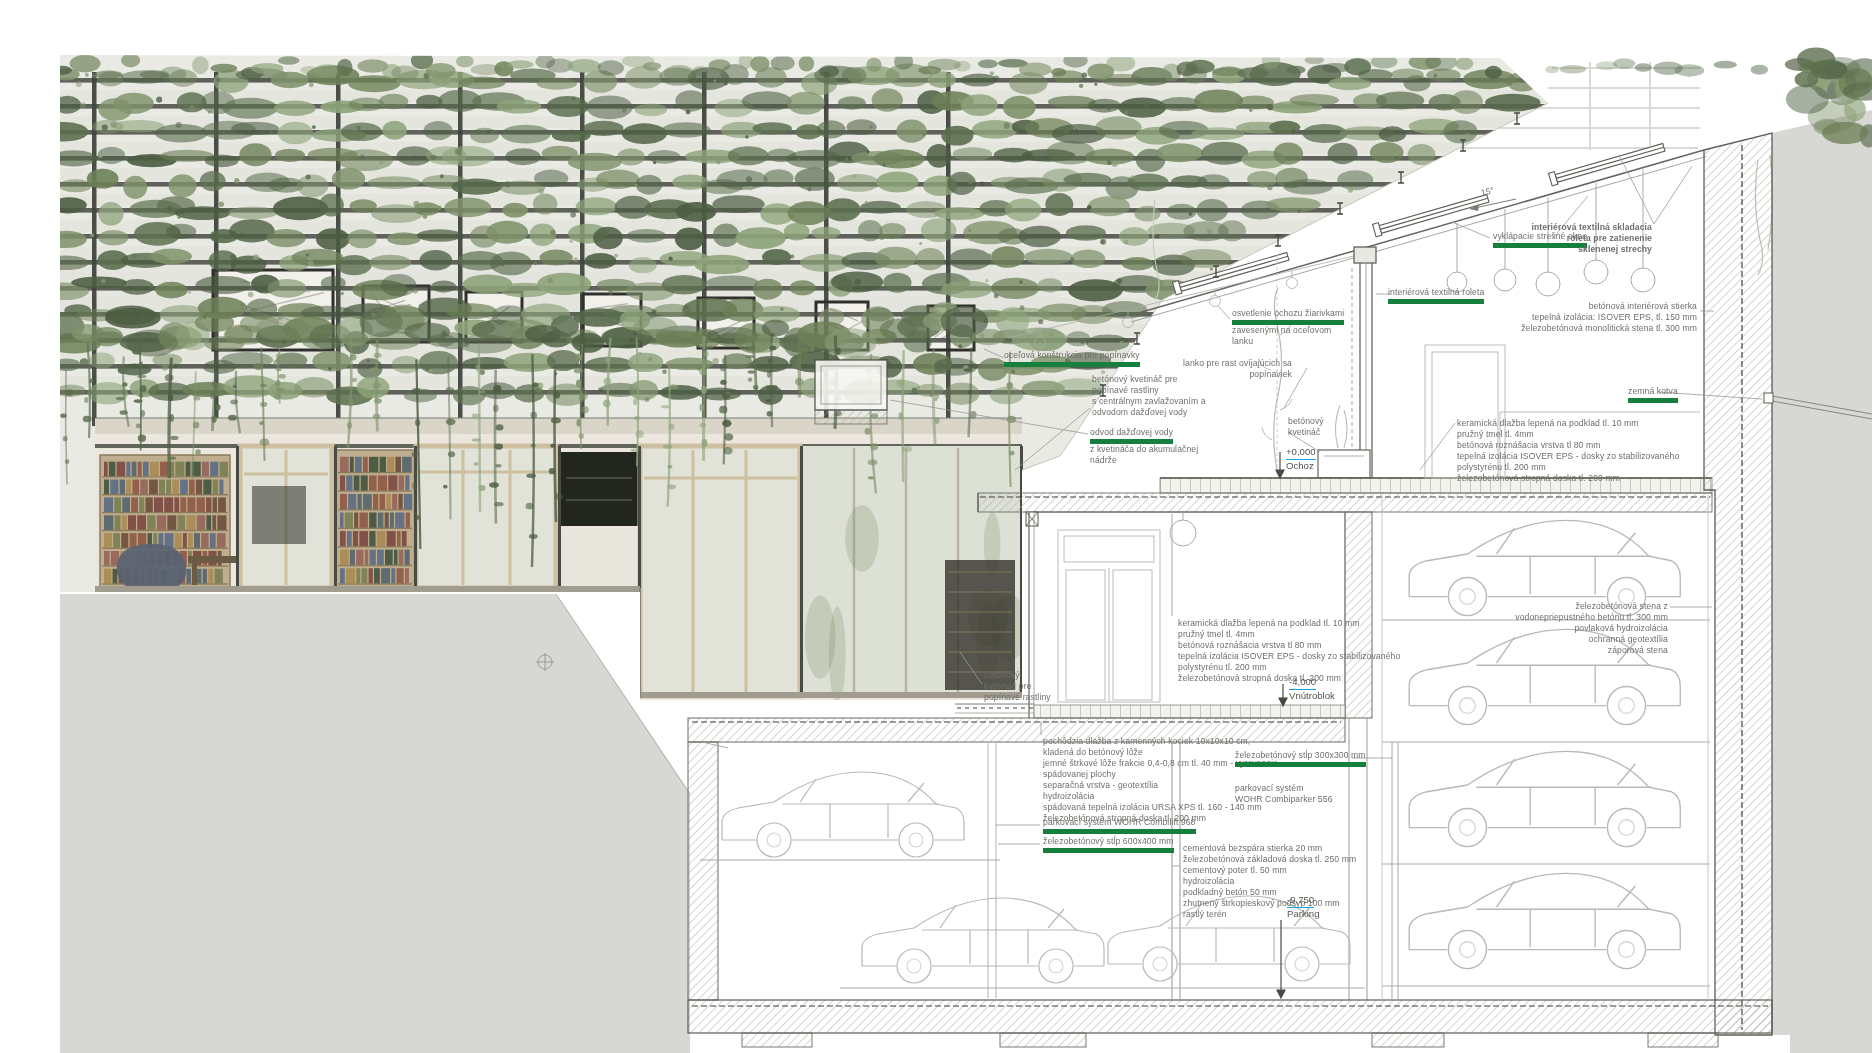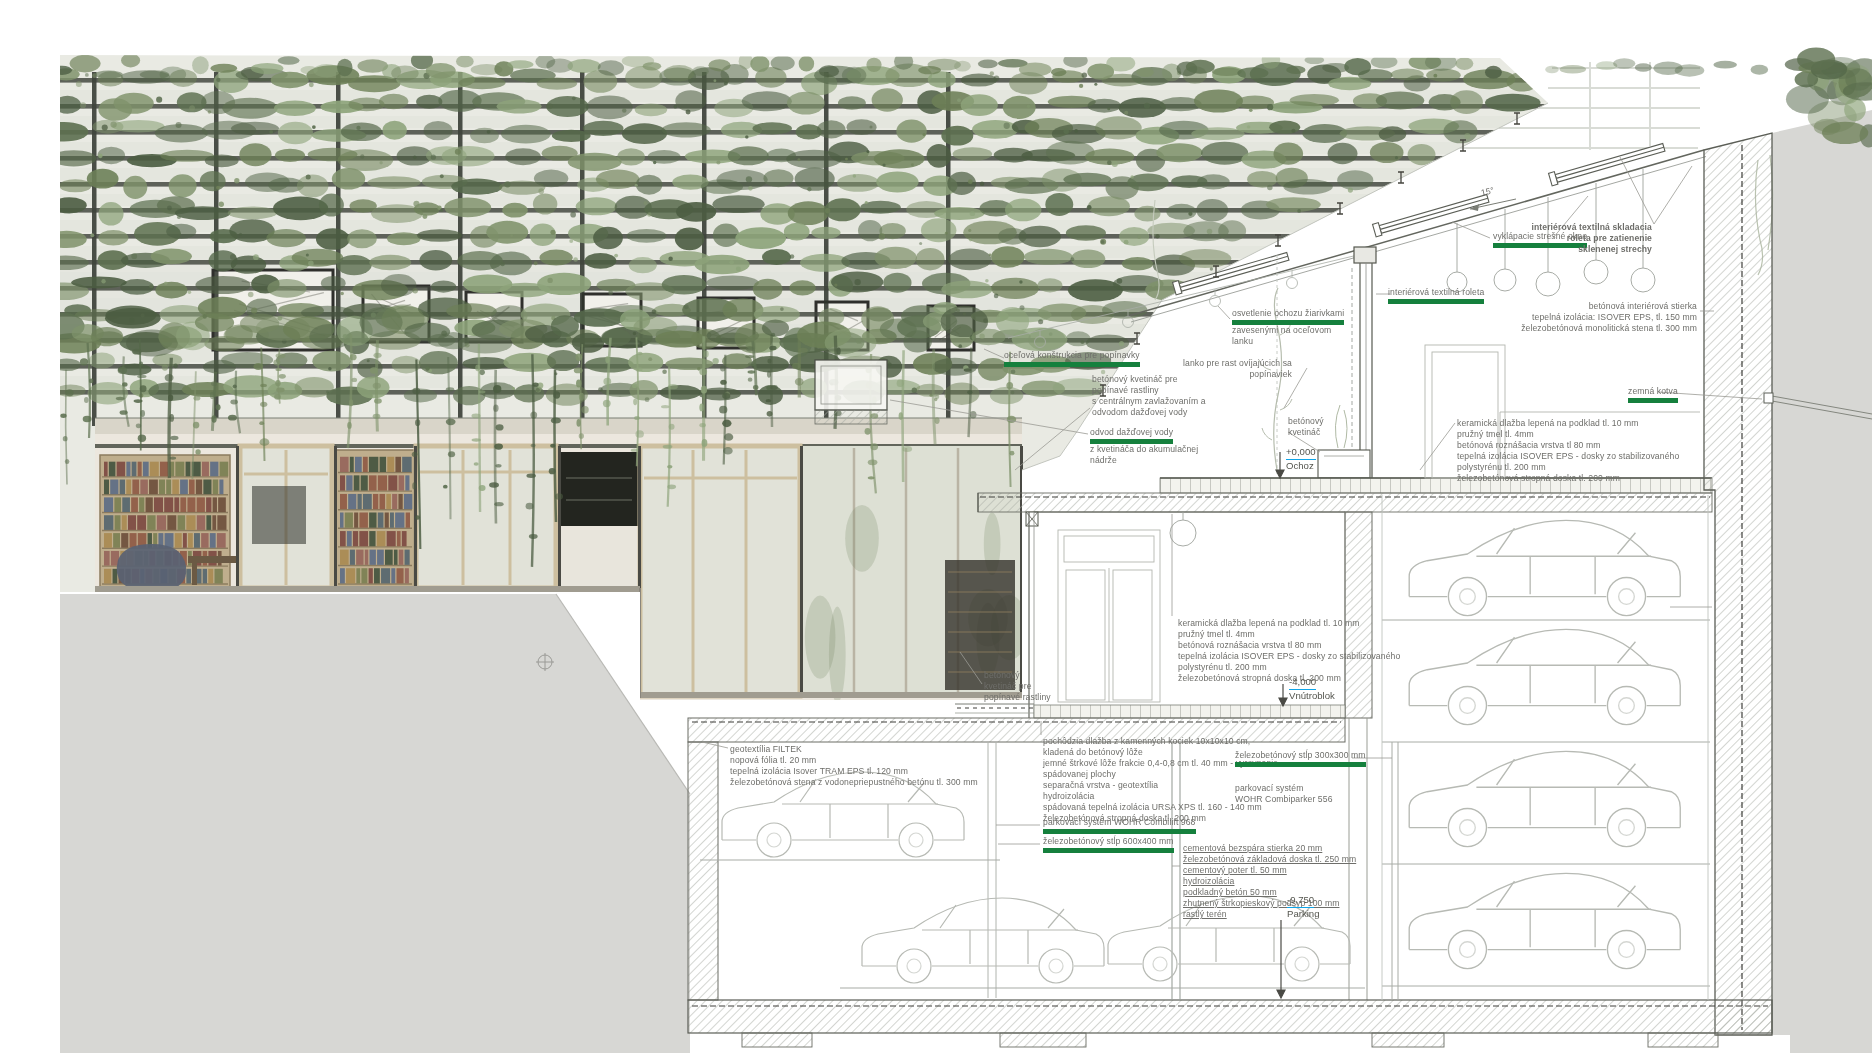--- a/index.html
+++ b/index.html
@@ -1662,30 +1662,31 @@
         <div>nádrže</div>
       </div>
       <div class="ann" style="left: 1178px; top: 618px;">
         <div>keramická dlažba lepená na podklad tl. 10 mm</div>
         <div>pružný tmel tl. 4mm</div>
         <div>betónová roznášacia vrstva tl 80 mm</div>
         <div>tepelná izolácia ISOVER EPS - dosky zo stabilizovaného</div>
         <div>polystyrénu tl. 200 mm</div>
         <div>železobetónová stropná doska tl. 200 mm</div>
       </div>
+      <div class="ann r" style="right: 204px; top: 601px;">
+        <div>železobetónová stena z</div>
+        <div>vodonepriepustného betónu tl. 300 mm</div>
+        <div>povlaková hydroizolácia</div>
+        <div>ochranná geotextília</div>
+        <div>záporová stena</div>
+      </div>
       <div class="ann" style="left: 984px; top: 670px;">
         <div>betónový</div>
         <div>kvetináč pre</div>
         <div>popínavé rastliny</div>
-      </div>
-      <div class="ann" style="left: 730px; top: 744px;">
-        <div>geotextília FILTEK</div>
-        <div>nopová fólia tl. 20 mm</div>
-        <div>tepelná izolácia Isover TRAM EPS tl. 120 mm</div>
-        <div>železobetónová stena z vodonepriepustného betónu tl. 300 mm</div>
       </div>
       <div class="ann" style="left: 1043px; top: 736px; text-align: right;">
         <div>pochôdzia dlažba z kamenných kociek 10x10x10 cm,</div>
         <div>kladená do betónový lôže</div>
         <div>jemné štrkové lôže frakcie 0,4-0,8 cm tl. 40 mm - vyrovnanie</div>
         <div>spádovanej plochy</div>
         <div>separačná vrstva - geotextília</div>
         <div>hydroizolácia</div>
         <div>spádovaná tepelná izolácia URSA XPS tl. 160 - 140 mm</div>
         <div>železobetónová stropná doska tl. 200 mm</div>
@@ -1696,21 +1697,21 @@
       <div class="ann" style="left: 1235px; top: 783px;">
         <div>parkovací systém</div>
         <div>WOHR Combiparker 556</div>
       </div>
       <div class="ann" style="left: 1043px; top: 817px;">
         <div class="u">parkovací systém WOHR Combilift 968</div>
       </div>
       <div class="ann" style="left: 1043px; top: 836px;">
         <div class="u">železobetónový stĺp 600x400 mm</div>
       </div>
-      <div class="ann" style="left: 1183px; top: 843px; text-decoration: underline;">
+      <div class="ann" style="left: 1183px; top: 843px;">
         <div>cementová bezspára stierka 20 mm</div>
         <div>železobetónová základová doska tl. 250 mm</div>
         <div>cementový poter tl. 50 mm</div>
         <div>hydroizolácia</div>
         <div>podkladný betón 50 mm</div>
         <div>zhutnený štrkopieskový podsyp 100 mm</div>
         <div>rastlý terén</div>
       </div>
       <div class="lvl" style="left: 1286px; top: 446px;">
         <div class="val">+0,000</div>

